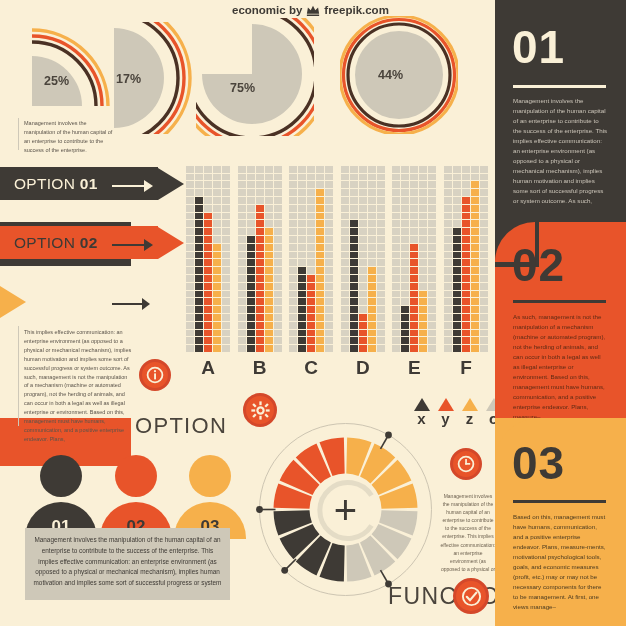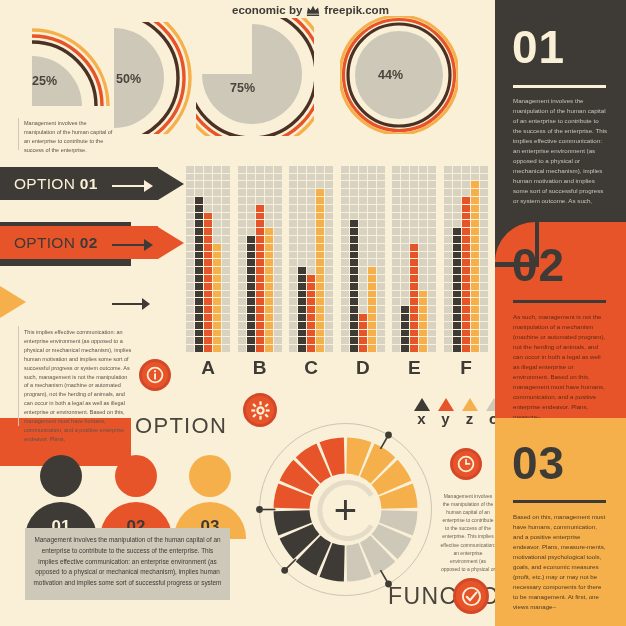--- a/index.html
+++ b/index.html
@@ -138,31 +138,31 @@
     <span>freepik.com</span>
   </div>
 
   <div class="gauge" style="left:14px;top:22px;width:96px;height:96px;">
     <svg width="96" height="96" viewBox="0 0 96 96">
       <path d="M18 84 L18 34 A50 50 0 0 1 68 84 Z" fill="#cec8b8"></path>
       <path d="M18 20 A64 64 0 0 1 82 84" fill="none" stroke="#4a3124" stroke-width="3.4"></path>
       <path d="M18 14 A70 70 0 0 1 88 84" fill="none" stroke="#e8542a" stroke-width="3.4"></path>
       <path d="M18 8 A76 76 0 0 1 94 84" fill="none" stroke="#f6b04b" stroke-width="3.4"></path>
     </svg>
-    <span class="lbl" style="left:18px;top:52px;">25%</span>
+    <span class="lbl" style="left:30px;top:52px;">25%</span>
   </div>
 
   <div class="gauge" style="left:96px;top:22px;width:104px;height:104px;">
     <svg width="104" height="112" viewBox="0 0 104 112">
       <path d="M18 6 A50 50 0 0 1 18 106 Z" fill="#cec8b8"></path>
       <path d="M18 -8 A64 64 0 0 1 18 120" fill="none" stroke="#4a3124" stroke-width="3.4"></path>
       <path d="M18 -14 A70 70 0 0 1 18 126" fill="none" stroke="#e8542a" stroke-width="3.4"></path>
       <path d="M18 -20 A76 76 0 0 1 18 132" fill="none" stroke="#f6b04b" stroke-width="3.4"></path>
     </svg>
-    <span class="lbl" style="left:20px;top:50px;">50%</span>
+    <span class="lbl" style="left:20px;top:50px;">17%</span>
   </div>
 
   <div class="gauge" style="left:196px;top:18px;width:108px;height:110px;">
     <svg width="118" height="118" viewBox="0 0 118 118">
       <path d="M56 56 L56 6 A50 50 0 1 1 6 56 Z" fill="#cec8b8"></path>
       <path d="M56 -8 A64 64 0 1 1 -8 56" fill="none" stroke="#4a3124" stroke-width="3.4"></path>
       <path d="M56 -14 A70 70 0 1 1 -14 56" fill="none" stroke="#e8542a" stroke-width="3.4"></path>
       <path d="M56 -20 A76 76 0 1 1 -20 56" fill="none" stroke="#f6b04b" stroke-width="3.4"></path>
     </svg>
     <span class="lbl" style="left:34px;top:63px;">75%</span>

